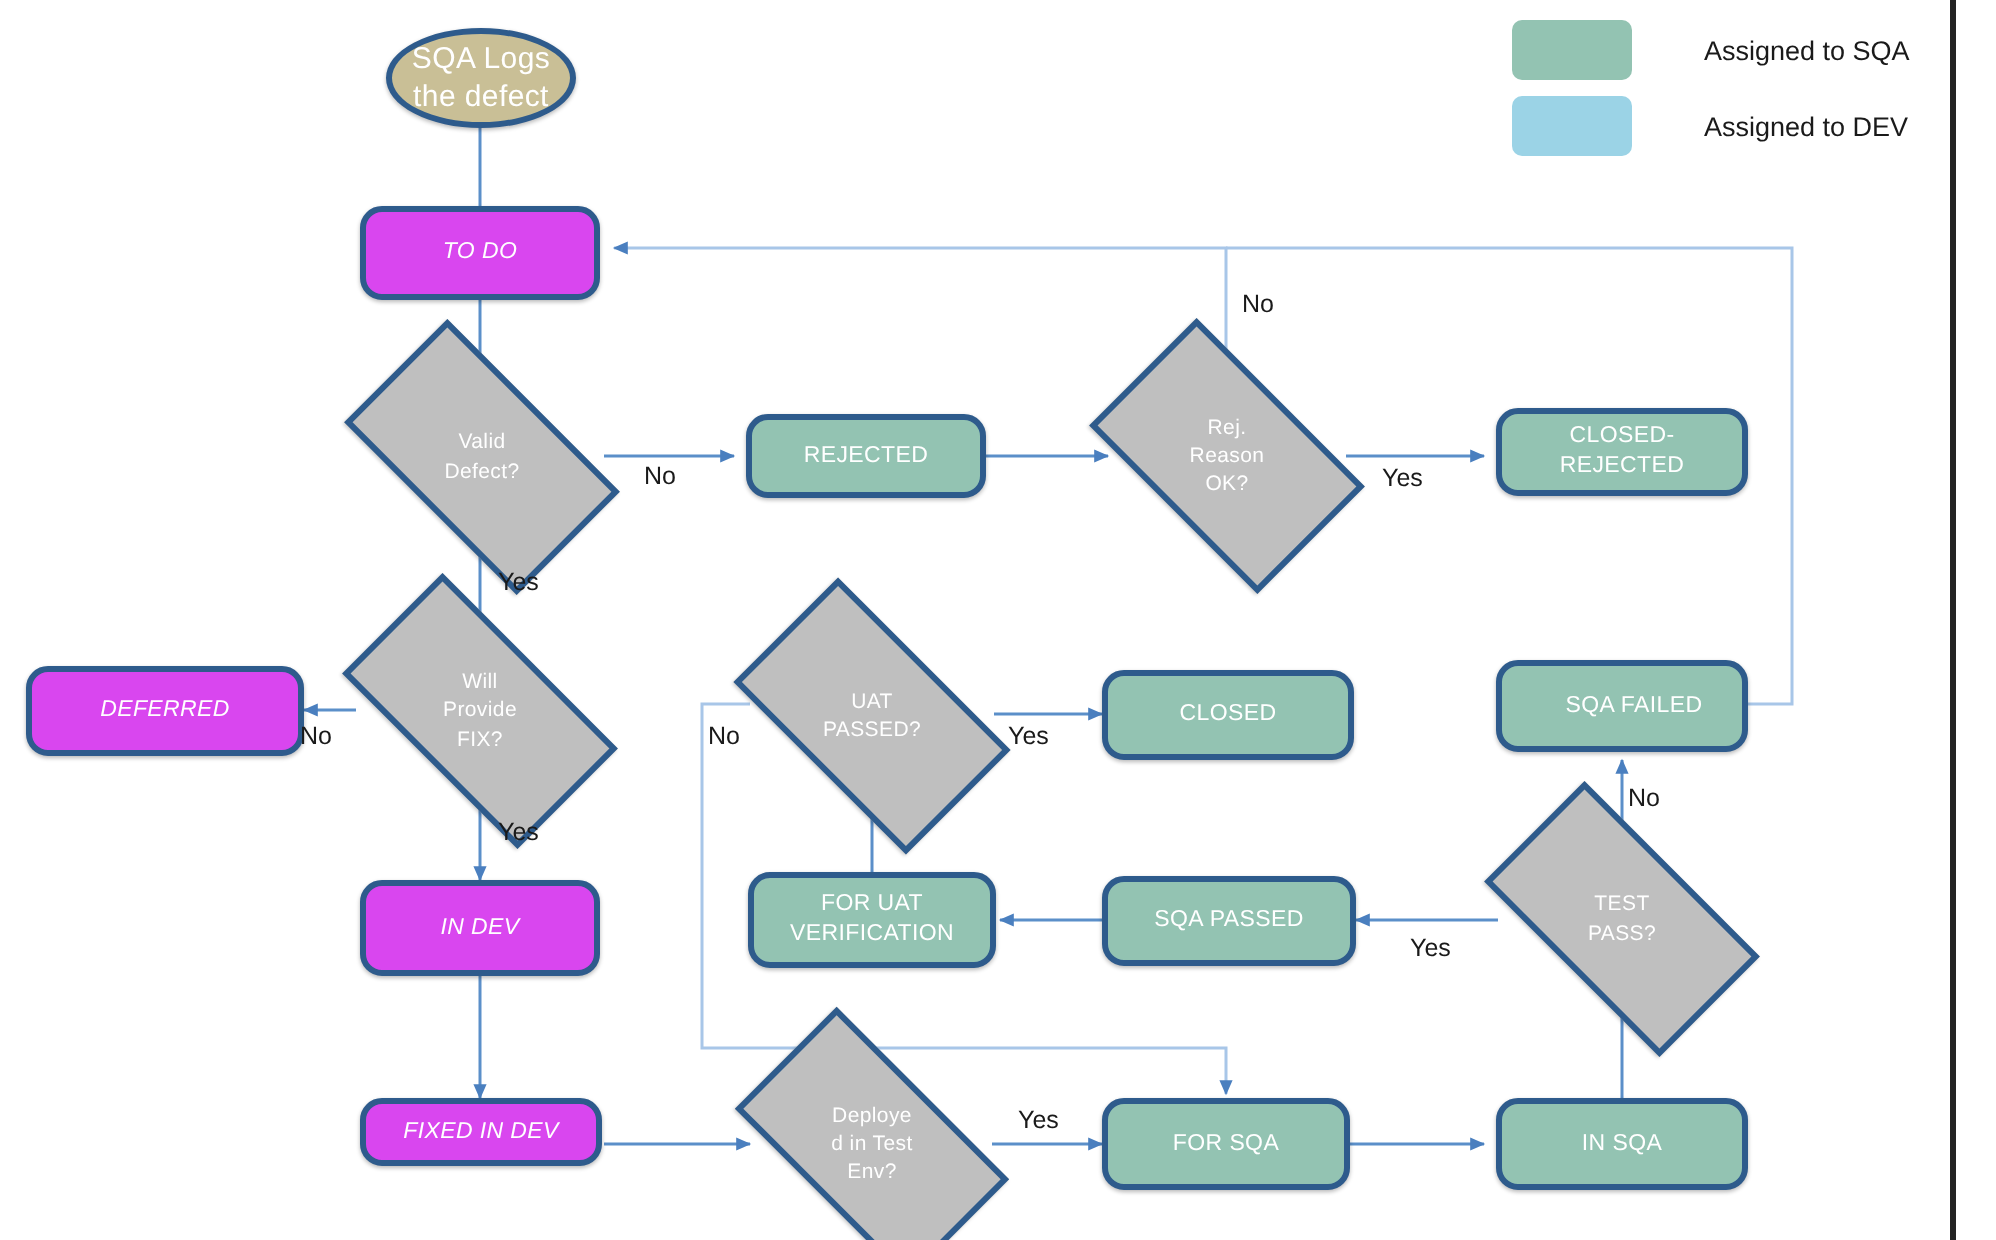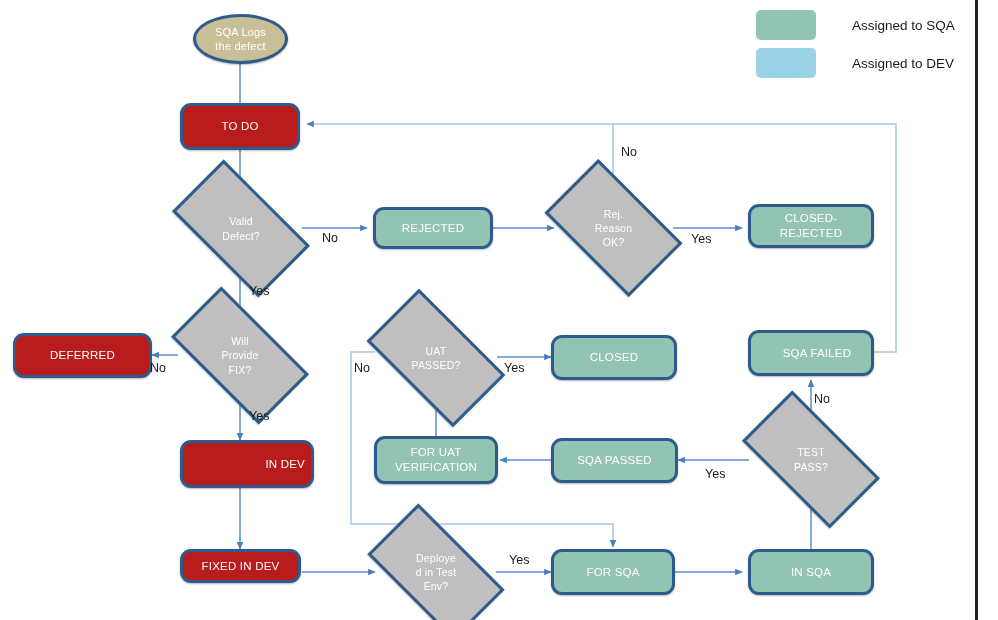--- a/index.html
+++ b/index.html
@@ -49,29 +49,29 @@
   }
   .node .lbl { display: block; padding: 0 6px; }
 
   
   .box {
     border: 3px solid #2e5b8c;
     border-radius: 11px;
     box-shadow: 0 1px 2px rgba(0,0,0,.28);
   }
   .box.sqa  { background: #93c3b2; }
-  .box.dev  { background: #b91c1c; }
+  .box.dev  { background: #d946ef; font-style: italic; }
 
   
   .ellipse {
     border: 3px solid #2e5b8c;
     border-radius: 50%;
     background: #c9bf96;
     box-shadow: 0 1px 2px rgba(0,0,0,.28);
-    font-size: 11px;
+    font-size: 15px;
   }
 
   
   .diamond { background: transparent; border: none; }
   .diamond .dia-shape {
     position: absolute;
     inset: 0;
     background: #bfbfbf;
     border: 3px solid #2e5b8c;
     transform: rotate(45deg);
@@ -219,21 +219,21 @@
   </div>
 
   <div class="node box sqa" style="left:551px; top:335px; width:126px; height:45px;">
     <span class="lbl">CLOSED</span>
   </div>
 
   <div class="node box sqa" style="left:748px; top:330px; width:126px; height:46px;padding-left:12px;">
     <span class="lbl">SQA FAILED</span>
   </div>
 
-  <div class="node box dev" style="left:180px; top:440px; width:134px; height:48px;justify-content:flex-end;">
+  <div class="node box dev" style="left:180px; top:440px; width:120px; height:48px;">
     <span class="lbl">IN DEV</span>
   </div>
 
   <div class="node box sqa" style="left:374px; top:436px; width:124px; height:48px;">
     <span class="lbl" style="white-space:pre-line">FOR UAT
 VERIFICATION</span>
   </div>
 
   <div class="node box sqa" style="left:551px; top:438px; width:127px; height:45px;">
     <span class="lbl">SQA PASSED</span>

